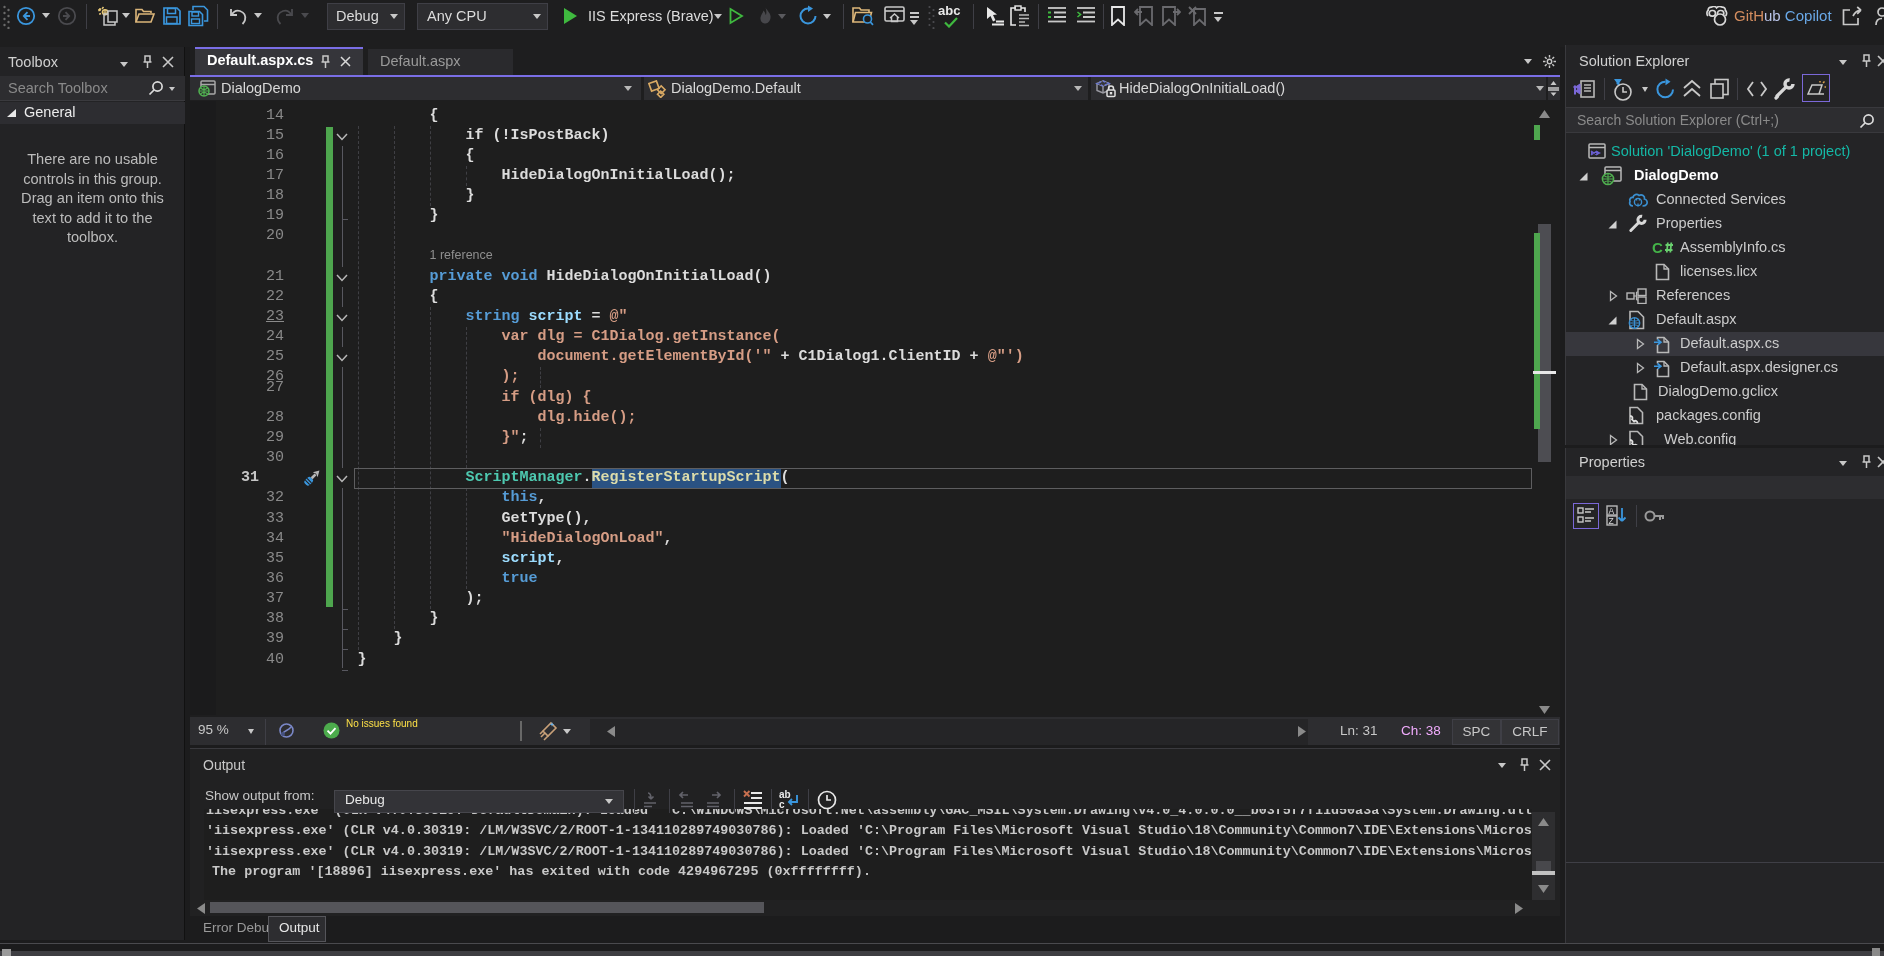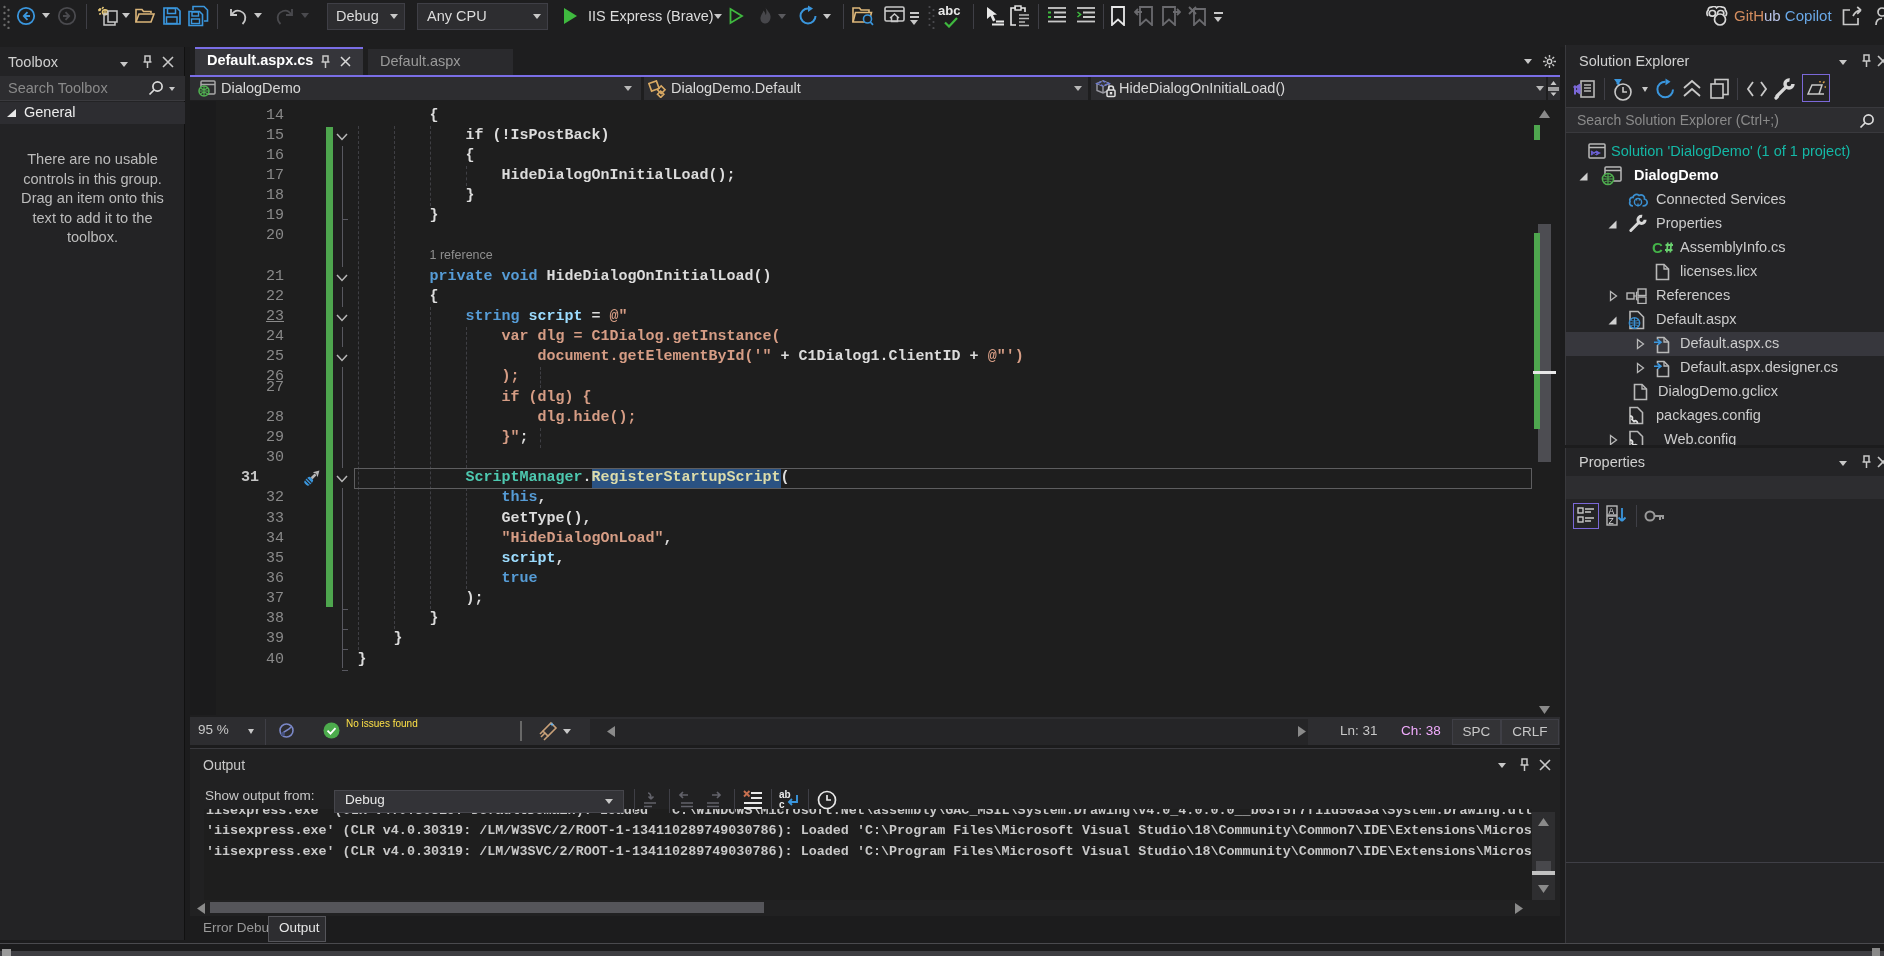--- a/index.html
+++ b/index.html
@@ -471,20 +471,21 @@
   <div class="abs" style="left:1311px;top:2px;width:58px;height:26px;background:#333336;border:1px solid #3f3f46;color:#c8c8c8;font-size:13.5px;text-align:center;line-height:24px">CRLF</div>
  </div>
 </div>
 
 <div class="abs" id="output" style="left:190px;top:748px;width:1370px;height:167px;background:#212122;border-top:1px solid #3a3a3e">
 
  <div class="abs" style="left:14px;top:60px;width:1328px;height:91px;background:#1e1e1e;overflow:hidden">
    <div class="ol" style="top:-7.8px">iisexpress.exe  (CLR v4.0.30319: DefaultDomain): Loaded  'C:\WINDOWS\Microsoft.Net\assembly\GAC_MSIL\System.Drawing\v4.0_4.0.0.0__b03f5f7f11d50a3a\System.Drawing.dll</div>
    <div class="ol" style="top:12.4px">'iisexpress.exe' (CLR v4.0.30319: /LM/W3SVC/2/ROOT-1-134110289749030786): Loaded 'C:\Program Files\Microsoft Visual Studio\18\Community\Common7\IDE\Extensions\Microsof</div>
    <div class="ol" style="top:32.6px">'iisexpress.exe' (CLR v4.0.30319: /LM/W3SVC/2/ROOT-1-134110289749030786): Loaded 'C:\Program Files\Microsoft Visual Studio\18\Community\Common7\IDE\Extensions\Microsof</div>
+   <div class="ol" style="top:52.8px;left:8px">The program '[18896] iisexpress.exe' has exited with code 4294967295 (0xffffffff).</div>
  </div>
 
  <div class="abs" style="left:13px;top:8px;font-size:14px;color:#c8c8c8">Output</div>
  <div class="caret" style="left:1308px;top:14px"></div>
  <svg class="ico" style="left:1328px;top:9px" width="13" height="14" viewBox="0 0 13 14">
         <path d="M4 1 H9 V7 H4 Z M2.5 7 H10.5 M6.5 7 V13" fill="none" stroke="#c8c8c8" stroke-width="1.5"></path>
       </svg>
  <svg class="ico" style="left:1349px;top:10px" width="12" height="12" viewBox="0 0 12 12">
         <path d="M1 1 L11 11 M11 1 L1 11" stroke="#c8c8c8" stroke-width="1.6"></path>
       </svg>

